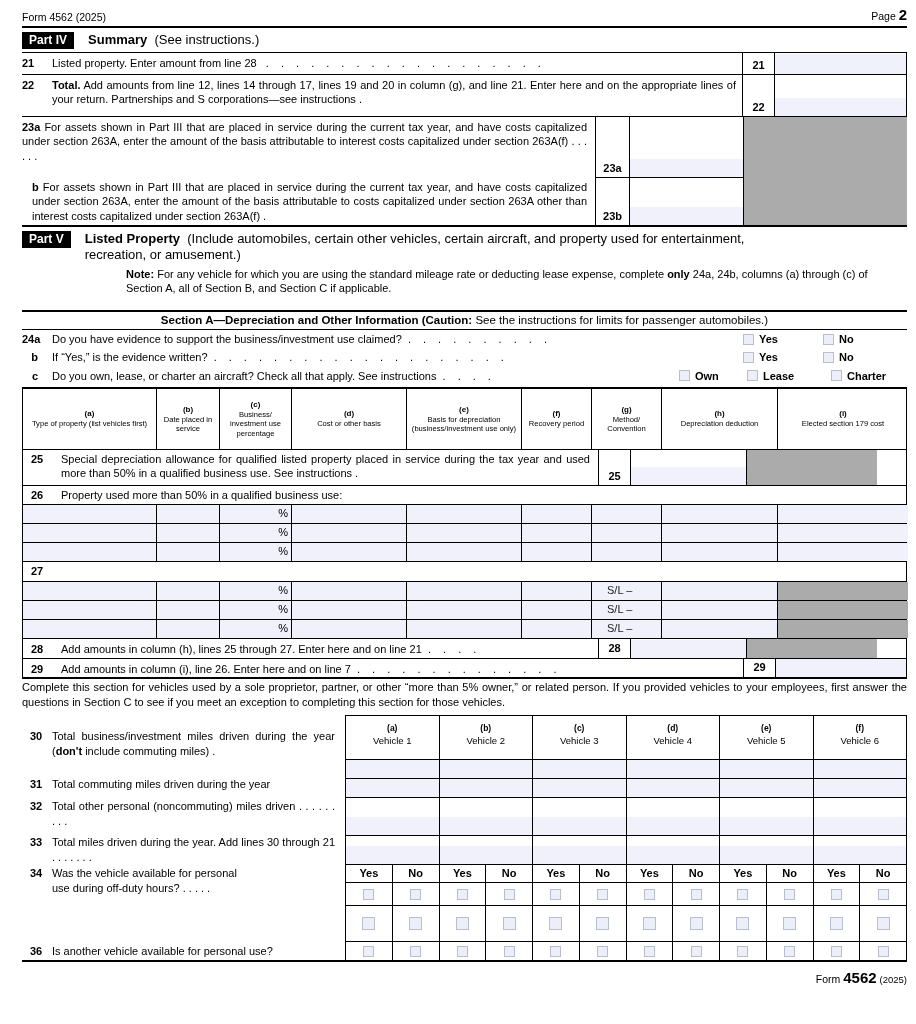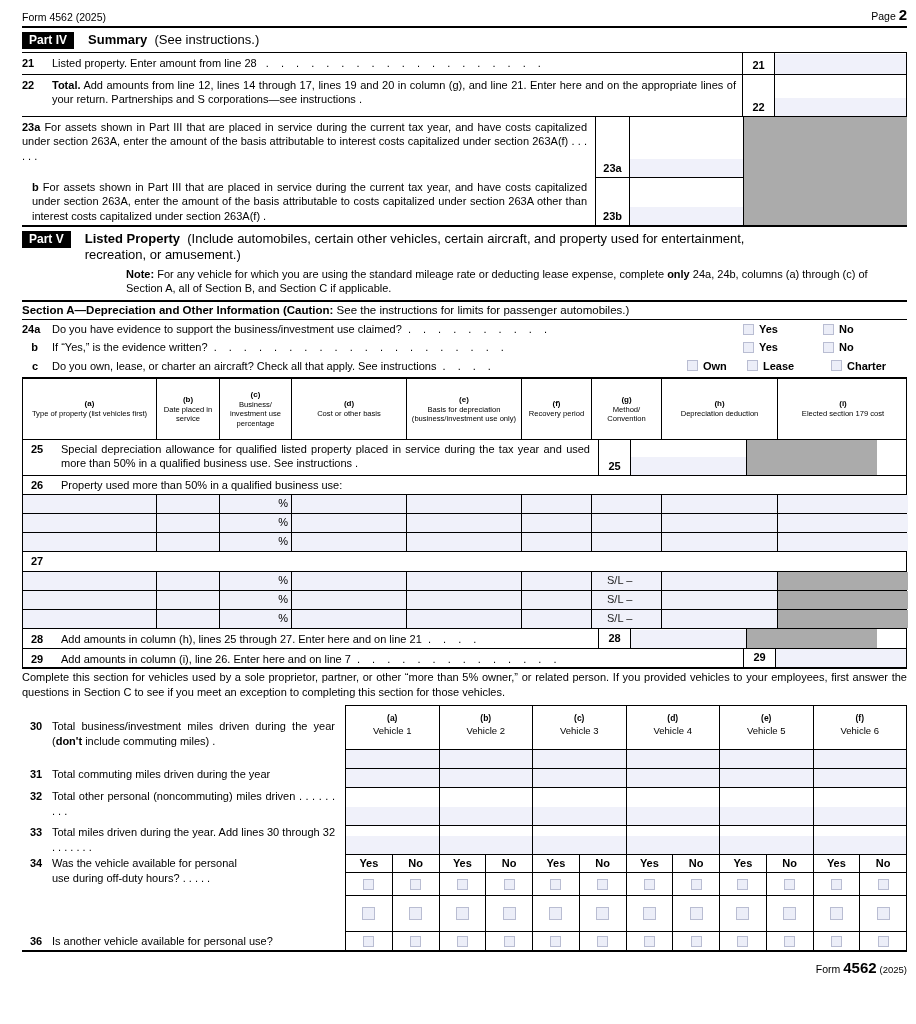--- a/index.html
+++ b/index.html
@@ -36,30 +36,30 @@
 
   .rows23 { position:relative; border-bottom:2px solid #000; }
   .gray23 { position:absolute; top:0; bottom:0; right:0; width:164px; background:#ababab; border-left:1px solid #000; }
   .r23 { display:flex; font-size:11px; line-height:1.3; }
   .r23 .desc { width:573px; flex:none; padding:3px 8px 2px 0; }
   .r23b .nb, .r23b .amt { border-top:1px solid #000;text-align:right; }
   .sp164 { width:164px; flex:none; }
 
   
   .noterow { font-size:11px; line-height:1.35; padding:3px 0 4px 104px; }
-  .secbar { text-align:left; font-size:11.5px; padding:2px 0 3px 0; border-top:2px solid #000; border-bottom:1px solid #000; }
+  .secbar { text-align:center; font-size:11.5px; padding:2px 0 3px 0; border-top:2px solid #000; border-bottom:1px solid #000;margin-top:10px; }
 
   
   .qrow { display:flex; font-size:11px; line-height:1.3; align-items:flex-end; padding:2px 0 2px 0; }
   .qrow .qnum { width:30px; font-weight:bold; flex:none; }
   .qrow .qtext { flex:1; }
   .ckgrp { display:flex; align-items:center; flex:none; }
   .cb { width:11px; height:11px; background:#eceef8; border:1px solid #b9bdd2; display:inline-block; margin-right:5px; flex:none; }
   .cklab { font-weight:bold; font-size:11px; }
-  .g80 { width:80px; } .g84 { width:84px; } .g72 { width:60px; } .g76 { width:76px; }
+  .g80 { width:80px; } .g84 { width:84px; } .g72 { width:68px; } .g76 { width:76px; }
   .q24c-border { border-bottom:1px solid #000; }
 
   
   .ahead { display:flex; border-top:1px solid #000; border-bottom:1px solid #000; border-left:1px solid #000; border-right:1px solid #000; }
   .ahc { flex:none; border-left:1px solid #000; text-align:center; font-size:7.6px; line-height:1.25; padding:3px 2px; display:flex; flex-direction:column; justify-content:center; min-height:60px; }
   .ahc:first-child { border-left:none; }
   .ahc .cl { font-weight:bold; font-size:8px; }
   .w-a{width:133px}.w-b{width:63px}.w-c{width:72px}.w-d{width:115px}.w-e{width:115px}.w-f{width:70px}.w-g{width:70px}.w-h{width:116px}.w-i{width:131px}
 
   .l25row { display:flex; font-size:11px; line-height:1.3; border-bottom:1px solid #000; border-left:1px solid #000; border-right:1px solid #000; }
@@ -403,21 +403,21 @@
       <div class="vlab" style="top:62px;">
         <span class="n">31</span>
         <span class="tx">Total commuting miles driven during the year</span>
       </div>
       <div class="vlab just" style="top:84px;">
         <span class="n">32</span>
         <span class="tx">Total other personal (noncommuting) miles driven    .  .  .  .  .  .  .  .  .</span>
       </div>
       <div class="vlab just" style="top:120px;">
         <span class="n">33</span>
-        <span class="tx">Total miles driven during the year. Add lines 30 through 32  .  .  .  .  .  .  .</span>
+        <span class="tx">Total miles driven during the year. Add lines 30 through 21  .  .  .  .  .  .  .</span>
       </div>
       <div class="vlab" style="top:151px;">
         <span class="n">34</span>
         <span class="tx"><span>Was the vehicle available for personal</span><br><span>use during off-duty hours? .  .  .  .  .</span></span>
       </div>
       <div class="vlab" style="top:229px;">
         <span class="n">36</span>
         <span class="tx">Is another vehicle available for personal use?</span>
       </div>
     </div>

